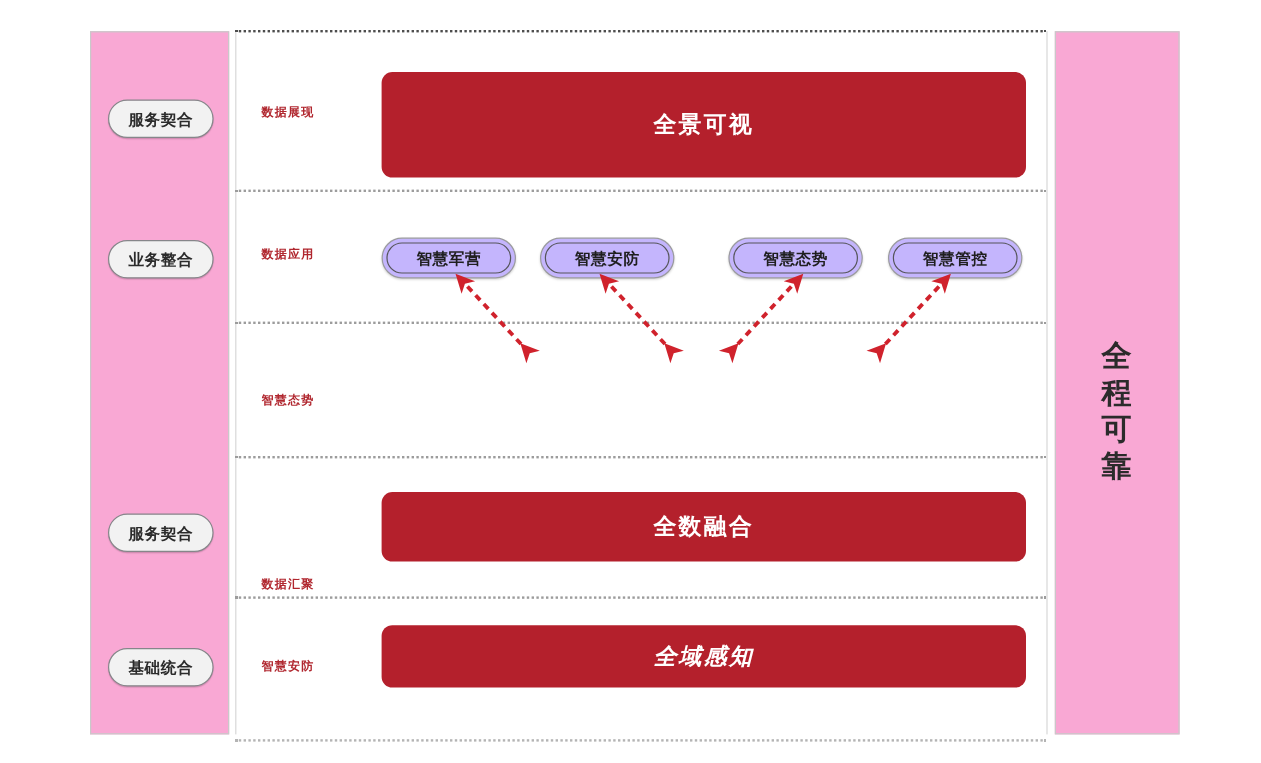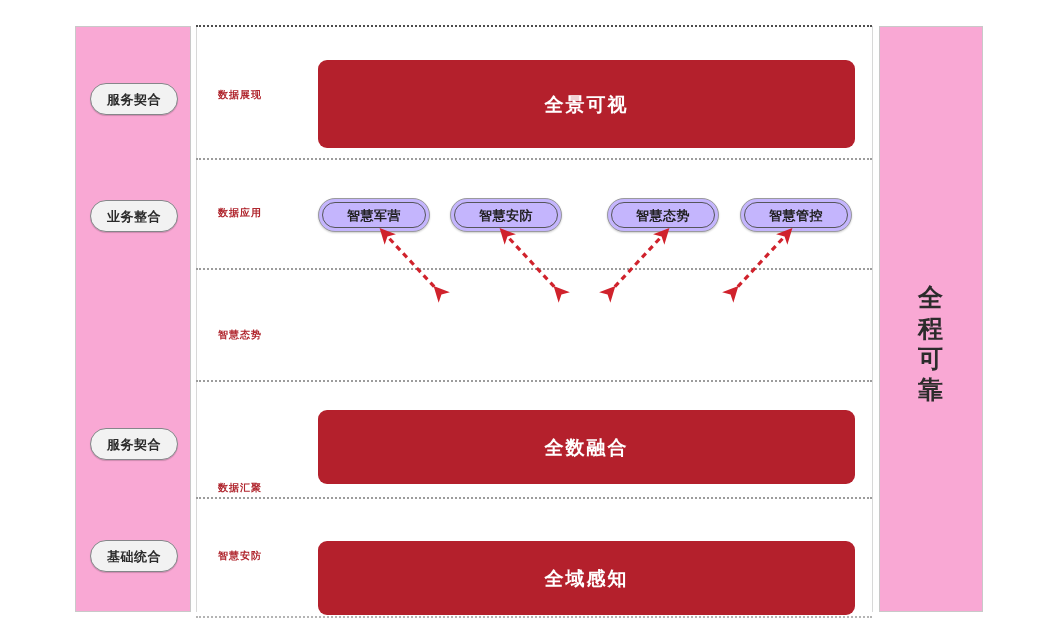--- a/index.html
+++ b/index.html
@@ -203,24 +203,24 @@
 
   <div class="row-label" style="top:90px;">数据展现</div>
   <div class="row-label" style="top:208px;">数据应用</div>
   <div class="row-label" style="top:330px;">智慧态势</div>
   <div class="row-label" style="top:439px;margin-top:44px;">数据汇聚</div>
   <div class="row-label" style="top:551px;">智慧安防</div>
 
   <div class="red-bar" style="top:60px;height:88px;">
     <span>全景可视</span>
   </div>
-  <div class="red-bar" style="top:410px;height:74px;text-align:center;">
+  <div class="red-bar" style="top:410px;height:58px;text-align:center;">
     <span>全数融合</span>
   </div>
-  <div class="red-bar" style="top:541px;height:74px;">
+  <div class="red-bar" style="top:521px;height:52px;font-style:italic;">
     <span>全域感知</span>
   </div>
 
   <div class="app-pill" style="left:318px;">
     <div class="inner">
       <span>智慧军营</span>
     </div>
   </div>
   <div class="app-pill" style="left:450px;">
     <div class="inner">

